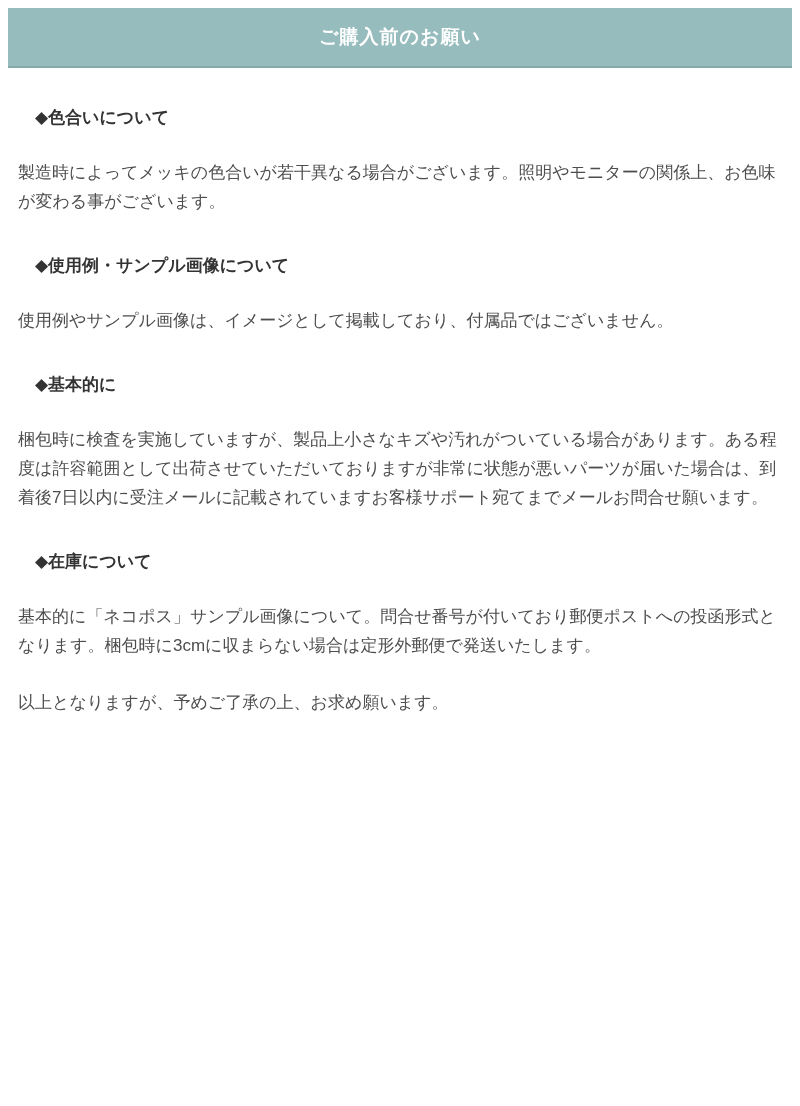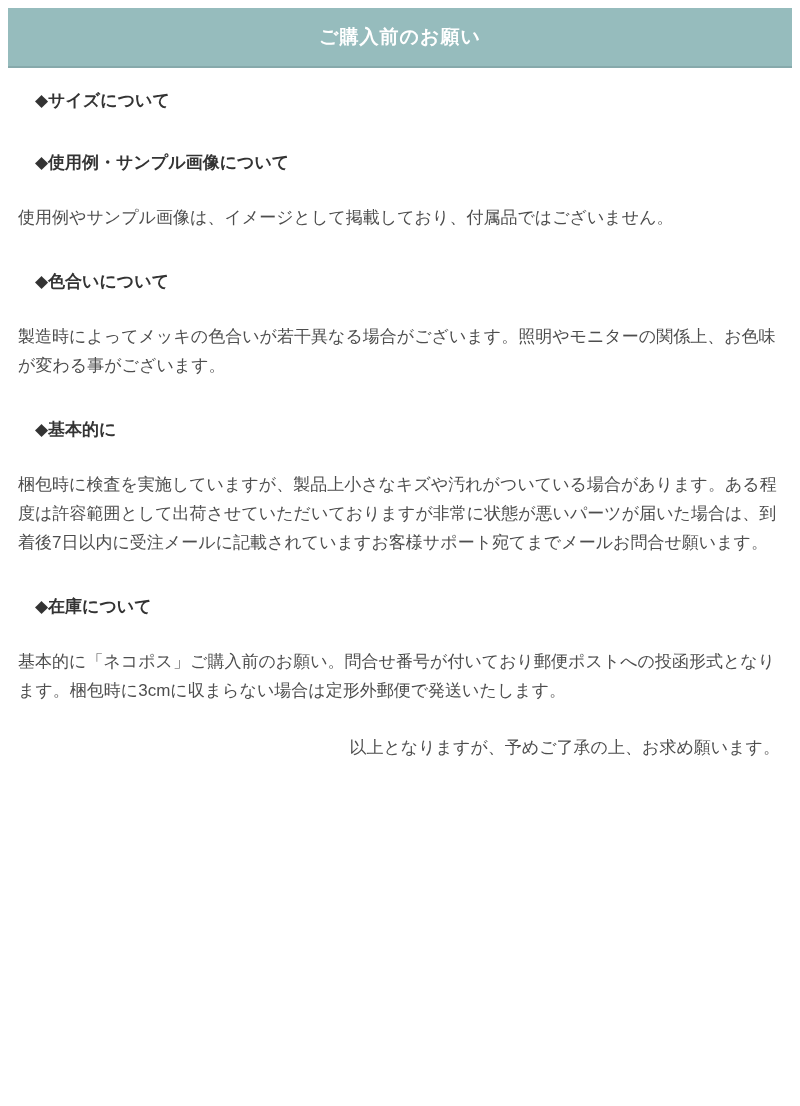--- a/index.html
+++ b/index.html
@@ -60,64 +60,62 @@
   }
   .closing-note{
     margin-top:28px;
     padding:0 12px 0 10px;
   }
   .closing-note p{
     margin:0;
     font-size:17px;
     line-height:29px;
     color:var(--body-color);
-    text-align:right;
   }
 </style>
 </head>
 <body>
 
 <div class="notice-wrap">
 
   <div class="notice-header">
     <span class="notice-title">ご購入前のお願い</span>
   </div>
 
   <section>
-    <h2 class="section-heading first">◆サイズについて</h2>
+  </section>
+
+  <section>
+    <h2 class="section-heading">◆色合いについて</h2>
+    <div class="section-body">
+      <p>製造時によってメッキの色合いが若干異なる場合がございます。照明やモニターの関係上、お色味が変わる事がございます。</p>
+    </div>
   </section>
 
   <section>
     <h2 class="section-heading">◆使用例・サンプル画像について</h2>
     <div class="section-body">
       <p>使用例やサンプル画像は、イメージとして掲載しており、付属品ではございません。</p>
-    </div>
-  </section>
-
-  <section>
-    <h2 class="section-heading">◆色合いについて</h2>
-    <div class="section-body">
-      <p>製造時によってメッキの色合いが若干異なる場合がございます。照明やモニターの関係上、お色味が変わる事がございます。</p>
     </div>
   </section>
 
   <section>
     <h2 class="section-heading">◆基本的に</h2>
     <div class="section-body">
       <p>梱包時に検査を実施していますが、製品上小さなキズや汚れがついている場合があります。ある程度は許容範囲として出荷させていただいておりますが非常に状態が悪いパーツが届いた場合は、到着後7日以内に受注メールに記載されていますお客様サポート宛てまでメールお問合せ願います。</p>
     </div>
   </section>
 
   <section>
     <h2 class="section-heading">◆在庫について</h2>
   </section>
 
   <section>
     <div class="section-body">
-      <p>基本的に「ネコポス」ご購入前のお願い。問合せ番号が付いており郵便ポストへの投函形式となります。梱包時に3cmに収まらない場合は定形外郵便で発送いたします。</p>
+      <p>基本的に「ネコポス」サンプル画像について。問合せ番号が付いており郵便ポストへの投函形式となります。梱包時に3cmに収まらない場合は定形外郵便で発送いたします。</p>
     </div>
   </section>
 
   <div class="closing-note">
     <p>以上となりますが、予めご了承の上、お求め願います。</p>
   </div>
 
 </div>
 
 </body></html>

